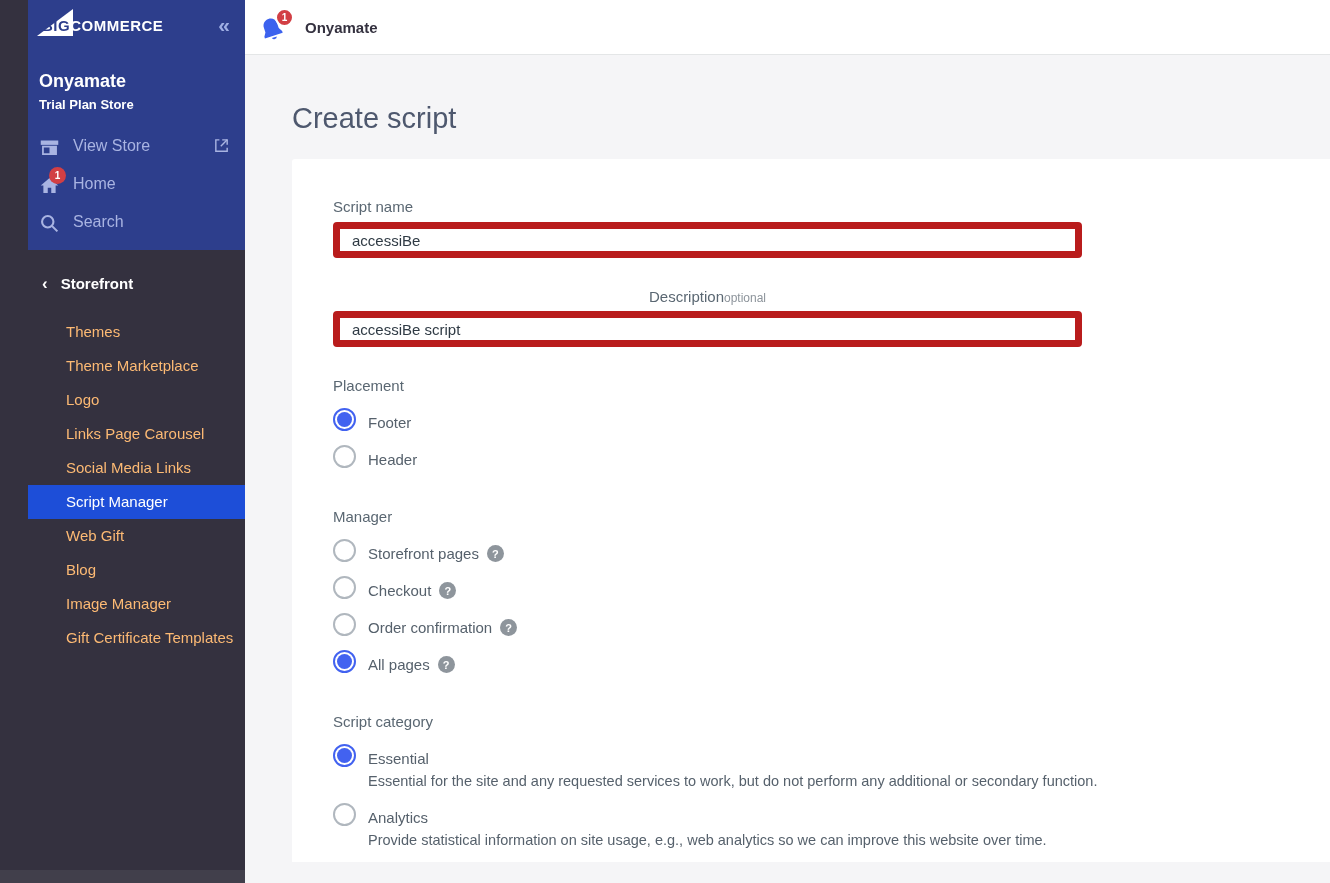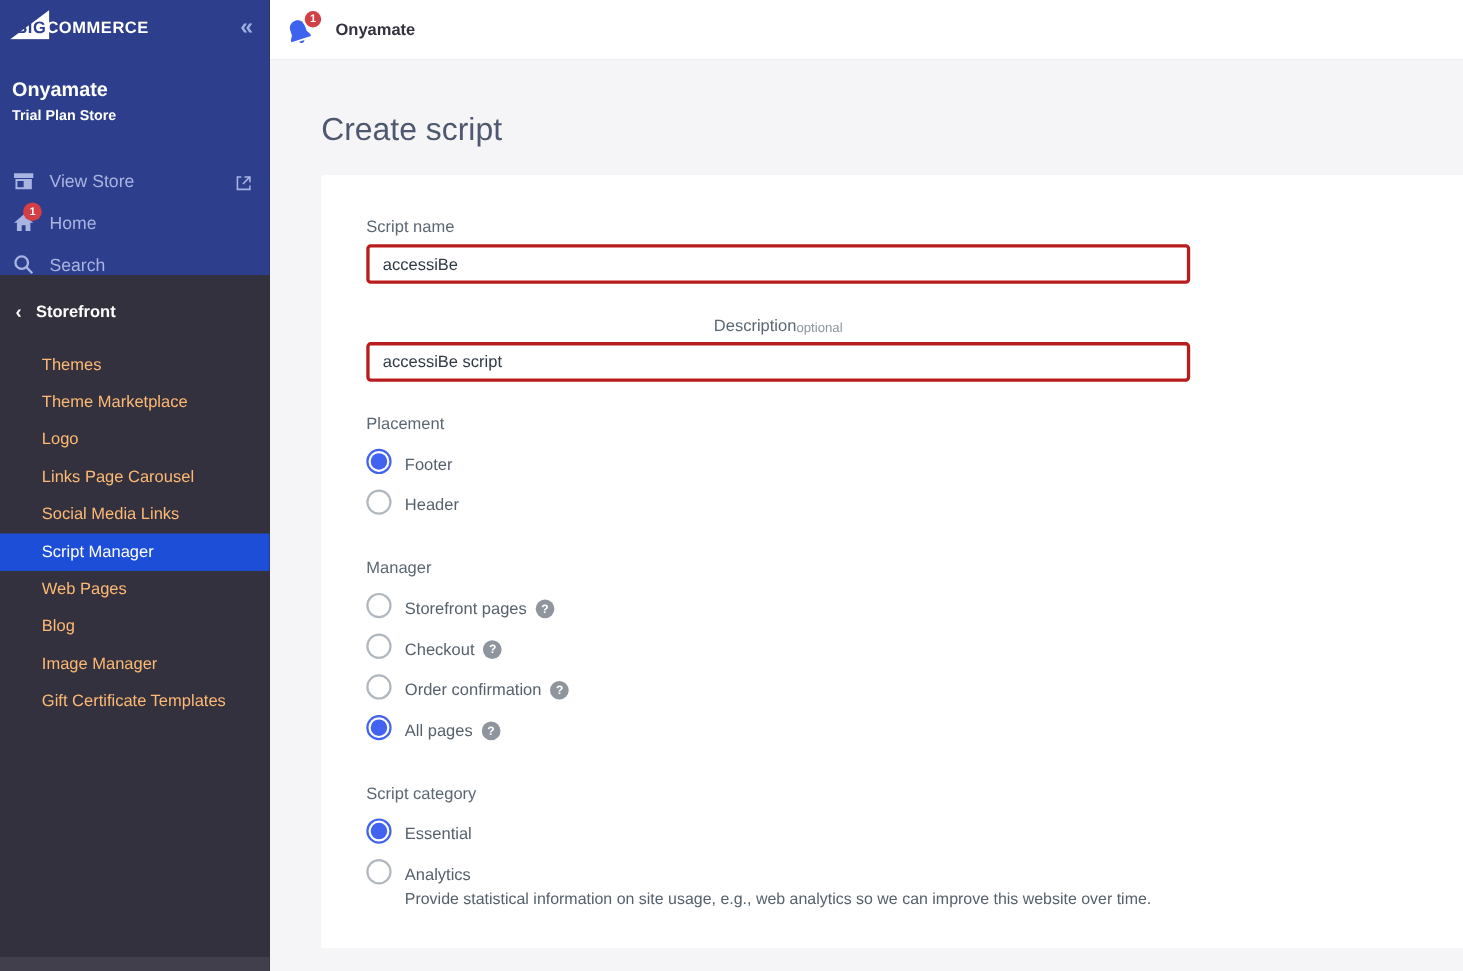--- a/index.html
+++ b/index.html
@@ -1,33 +1,33 @@
 <!DOCTYPE html>
 <html><head>
 <meta charset="utf-8">
 <style>
   * { margin:0; padding:0; box-sizing:border-box; }
   html,body { width:1330px; height:883px; overflow:hidden; }
   body { font-family:"Liberation Sans","DejaVu Sans",sans-serif; background:#f5f5f7; }
 
   
-  .sidebar { position:fixed; left:0; top:0; width:245px; height:883px; background:#34313f; z-index:10; }
+  .sidebar { position:fixed; left:0; top:0; width:245px; height:883px; background:#34313f; z-index:10;padding-left:28px; }
   .sidebar-top { height:250px; background:#2d3e8c; position:relative; }
   .logo-row { position:relative; padding:17px 0 0 9px; height:44px; }
   .logo { position:relative; display:inline-block; height:26px; }
   .logo-tri { position:absolute; left:0; top:-8px; width:36px; height:27px; background:#fff;
               clip-path:polygon(0 100%, 100% 0, 100% 100%); }
   .logo-big { position:relative; color:#2d3e8c; font-weight:700; font-size:15px; letter-spacing:.5px; padding-left:5px; }
   .logo-rest { position:relative; color:#fff; font-weight:700; font-size:15px; letter-spacing:.5px; }
   .collapse-btn { position:absolute; right:15px; top:14px; color:#9fafe4; font-size:21px; cursor:pointer; line-height:1; font-weight:700; }
   .store-block { padding:27px 0 0 11px; color:#fff; }
   .store-name { font-size:18px; font-weight:700; }
   .store-plan { font-size:13px; font-weight:700; margin-top:5px; }
   .top-nav { margin-top:25px; }
-  .top-nav-item { display:flex; align-items:flex-end; height:38px; padding:0 15px 0 11px; color:#a9b4e2; font-size:16px; cursor:pointer; }
+  .top-nav-item { display:flex; align-items:flex-start; height:38px; padding:0 15px 0 11px; color:#a9b4e2; font-size:16px; cursor:pointer; }
   .nav-icon { width:21px; height:21px; margin-right:13px; position:relative; flex-shrink:0; color:#a9b4e2; }
   .nav-icon svg { width:21px; height:21px; display:block; }
   .badge { position:absolute; background:#d23f44; color:#fff; border-radius:50%; min-width:17px; height:17px;
            font-size:10px; font-weight:700; display:flex; align-items:center; justify-content:center; top:-8px; left:10px; }
   .trail-icon { margin-left:auto; color:#a9b4e2; }
   .trail-icon svg { width:17px; height:17px; display:block; }
 
   .section { padding-top:25px; }
   .section-header { display:flex; align-items:center; color:#fff; font-weight:700; font-size:15px; padding-left:14px; cursor:pointer; }
   .chev { margin-right:13px; font-size:17px; font-weight:700; color:#fff; line-height:1; }
@@ -44,21 +44,21 @@
   .bell-badge { position:absolute; top:-2px; right:-4px; background:#d23f44; color:#fff; border:2px solid #fff;
                 border-radius:50%; min-width:19px; height:19px; font-size:10px; font-weight:700;
                 display:flex; align-items:center; justify-content:center; }
   .topbar-store { margin-left:15px; font-weight:700; font-size:15px; color:#34313f; }
 
   .content { flex:1; background:#f5f5f7; overflow:hidden; }
   .page-title { margin:47px 0 0 47px; font-size:29px; font-weight:300; color:#4e586e; }
   .card { margin:24px 0 0 47px; background:#fff; height:703px; padding:39px 0 0 41px; overflow:hidden; border-top-left-radius:3px; }
 
   .field-label { font-size:15px; color:#5a6772; }
-  .text-input { display:block; width:749px; height:36px; border:3px solid #b91c1c; border-radius:4px;
+  .text-input { display:block; width:749px; height:36px; border:7px solid #b91c1c; border-radius:4px;
                 padding:0 12px; font-size:15px; color:#2f3a44; margin-top:6px; font-family:inherit; background:#fff; outline:none; }
   .label-row { display:flex; justify-content:center; align-items:flex-end; width:749px; }
   .optional { font-size:12px; color:#8d949b; }
   .group { margin-top:30px; }
   .group.radio-group { margin-top:40px; }
   .radio-row { display:flex; align-items:flex-end; margin-top:14px; cursor:pointer; width:max-content; }
   .radio { width:23px; height:23px; border-radius:50%; border:2px solid #b0b7be; background:#fff; flex-shrink:0; position:relative; }
   .radio.selected { border-color:#4262f0; }
   .radio.selected::after { content:""; position:absolute; left:2px; top:2px; right:2px; bottom:2px; border-radius:50%; background:#4262f0; }
   .radio-label { margin-left:12px; font-size:15px; color:#56616c; }
@@ -125,21 +125,21 @@
       <span class="chev">‹</span>
       <span>Storefront</span>
     </div>
     <div class="menu">
       <div class="menu-item">Themes</div>
       <div class="menu-item">Theme Marketplace</div>
       <div class="menu-item">Logo</div>
       <div class="menu-item">Links Page Carousel</div>
       <div class="menu-item">Social Media Links</div>
       <div class="menu-item active">Script Manager</div>
-      <div class="menu-item">Web Pages</div>
+      <div class="menu-item">Web Gift</div>
       <div class="menu-item">Blog</div>
       <div class="menu-item">Image Manager</div>
       <div class="menu-item">Gift Certificate Templates</div>
     </div>
   </div>
   <div class="sidebar-bottom"></div>
 </aside>
 
 <div class="main">
   <header class="topbar">
@@ -206,20 +206,21 @@
           <span class="help">?</span>
         </div>
       </div>
 
       <div class="group radio-group">
         <div class="field-label">Script category</div>
         <div class="radio-row">
           <span class="radio selected"></span>
           <span class="radio-label">Essential</span>
         </div>
+        <div class="radio-desc">Essential for the site and any requested services to work, but do not perform any additional or secondary function.</div>
         <div class="radio-row">
           <span class="radio"></span>
           <span class="radio-label">Analytics</span>
         </div>
         <div class="radio-desc">Provide statistical information on site usage, e.g., web analytics so we can improve this website over time.</div>
 
       </div>
 
     </div>
   </div>

